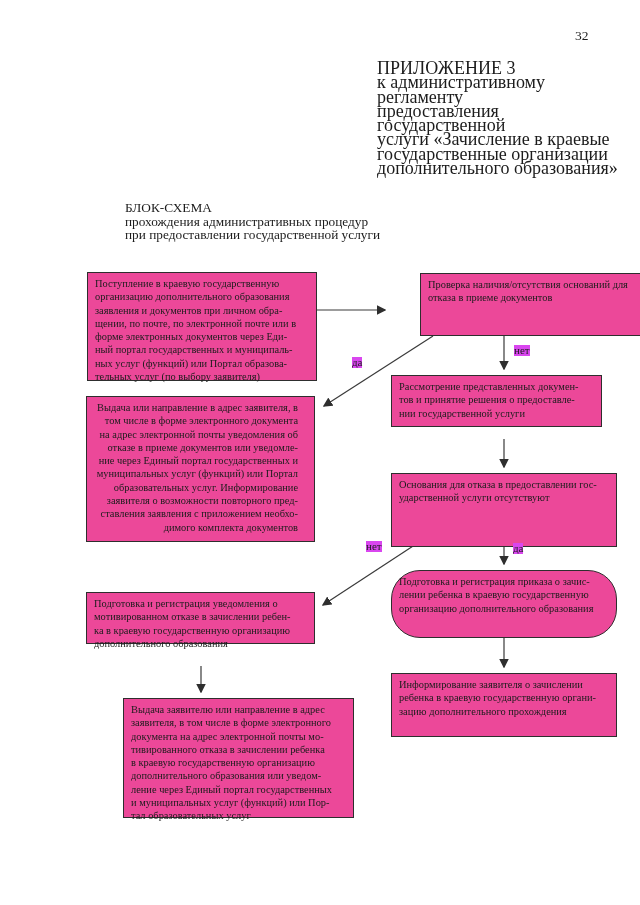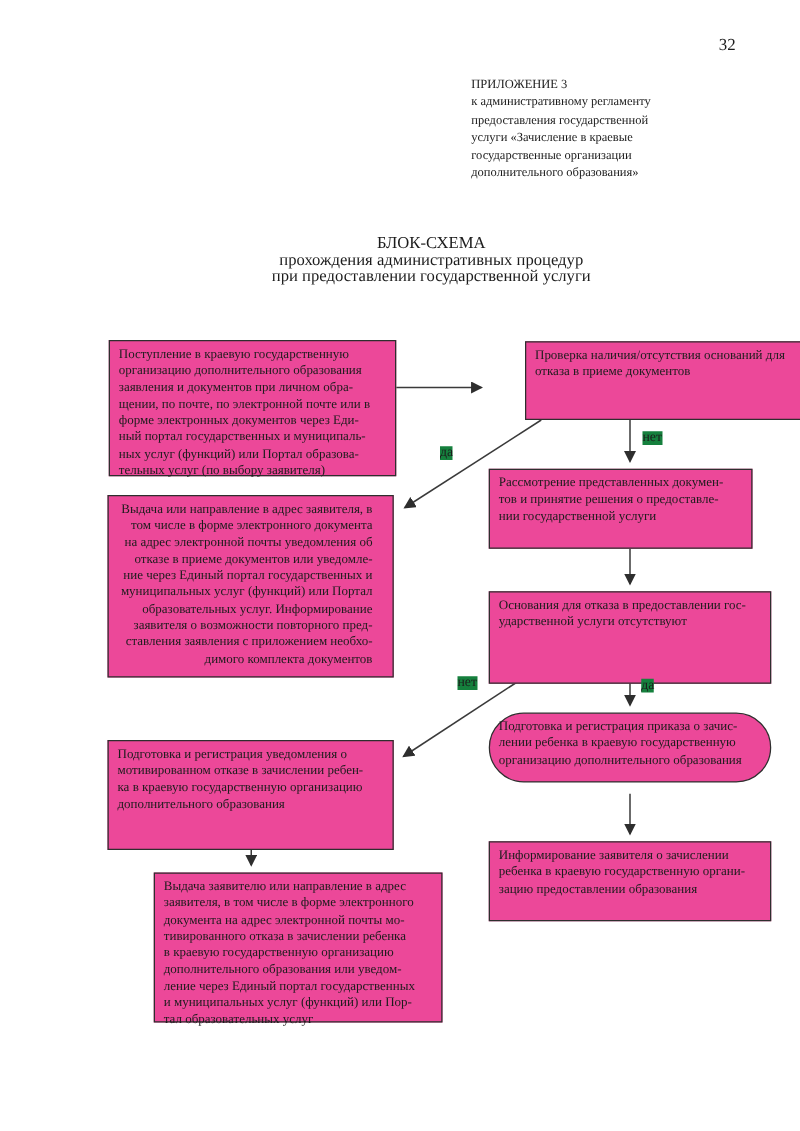--- a/index.html
+++ b/index.html
@@ -15,47 +15,46 @@
   }
   .page-number {
     position: absolute;
     left: 575px; top: 28px;
     font-size: 13.5px;
   }
   .appendix-header {
     position: absolute;
     left: 377px; top: 61px;
     width: 245px;
-    font-size: 10px;
+    font-size: 18px;
     line-height: 14.3px;
     white-space: pre-line;
   }
   .flow-title {
     position: absolute;
-    left: 125px; top: 187px;
+    left: 125px; top: 201px;
     width: 440px;
-    text-align: center;
     font-size: 13.3px;
     line-height: 13.6px;
     white-space: pre-line;
   }
   .flow-box {
     position: absolute;
     border: 1.4px solid #2e2e2e;
     background: #ec4899;
     font-size: 10.4px;
     line-height: 13.3px;
     padding: 4px 16px 2px 7px;
     white-space: pre-line;
   }
   .edge-label {
     position: absolute;
     font-size: 11px;
     line-height: 11px;
-    background: #15803d;
+    background: #d946ef;
   }
   .connectors {
     position: absolute;
     left: 0; top: 0;
     width: 640px; height: 905px;
     pointer-events: none;
   }
   .connectors line { stroke: #3a3a3a; stroke-width: 1.2; }
 </style>
 </head>
@@ -108,39 +107,39 @@
 том числе в форме электронного документа
 на адрес электронной почты уведомления об
 отказе в приеме документов или уведомле-
 ние через Единый портал государственных и
 муниципальных услуг (функций) или Портал
 образовательных услуг. Информирование
 заявителя о возможности повторного пред-
 ставления заявления с приложением необхо-
 димого комплекта документов</div>
 
-  <div class="flow-box" style="left:391px; top:375px; width:211px; height:64px;">Рассмотрение представленных докумен-
+  <div class="flow-box" style="left:391px; top:375px; width:211px; height:52px;">Рассмотрение представленных докумен-
 тов и принятие решения о предоставле-
 нии государственной услуги</div>
 
   <div class="flow-box" style="left:391px; top:473px; width:226px; height:74px;">Основания для отказа в предоставлении гос-
 ударственной услуги отсутствуют</div>
 
-  <div class="flow-box" style="left:86px; top:592px; width:229px; height:88px;">Подготовка и регистрация уведомления о
+  <div class="flow-box" style="left:86px; top:592px; width:229px; height:52px;">Подготовка и регистрация уведомления о
 мотивированном отказе в зачислении ребен-
 ка в краевую государственную организацию
 дополнительного образования</div>
 
-  <div class="flow-box" style="left:391px; top:570px; width:226px; height:56px;border-radius:29px;">Подготовка и регистрация приказа о зачис-
+  <div class="flow-box" style="left:391px; top:570px; width:226px; height:68px;border-radius:29px;">Подготовка и регистрация приказа о зачис-
 лении ребенка в краевую государственную
 организацию дополнительного образования</div>
 
   <div class="flow-box" style="left:391px; top:673px; width:226px; height:64px;">Информирование заявителя о зачислении
 ребенка в краевую государственную органи-
-зацию предоставлении образования</div>
+зацию дополнительного прохождения</div>
 
   <div class="flow-box" style="left:86px; top:698px; width:231px; height:120px;margin-left:37px;">Выдача заявителю или направление в адрес
 заявителя, в том числе в форме электронного
 документа на адрес электронной почты мо-
 тивированного отказа в зачислении ребенка
 в краевую государственную организацию
 дополнительного образования или уведом-
 ление через Единый портал государственных
 и муниципальных услуг (функций) или Пор-
 тал образовательных услуг</div>

